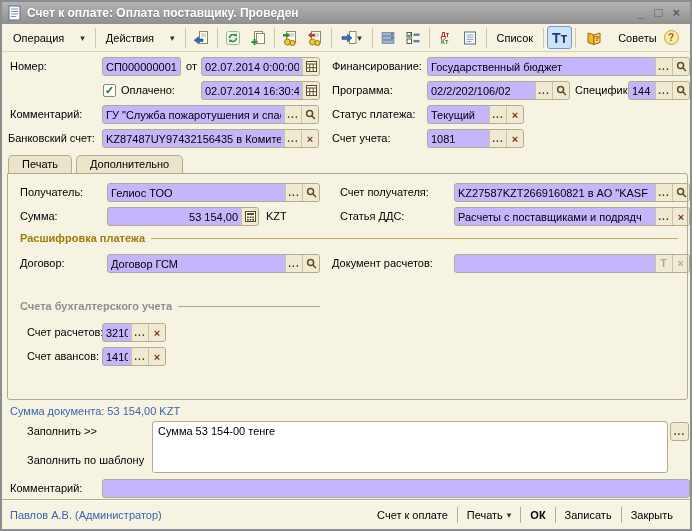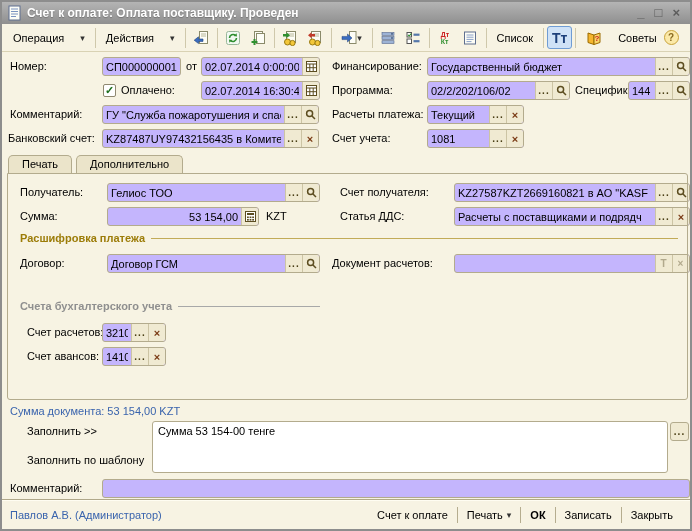--- a/index.html
+++ b/index.html
@@ -304,21 +304,21 @@
   <div class="field" style="left:100px;top:103px;width:217px">
     <input value="ГУ &quot;Служба пожаротушения и спаса" style="">
     <span class="fbtn">...</span>
     <span class="fbtn">
       <svg class="mag" width="11" height="11">
           <circle cx="4.6" cy="4.6" r="3"></circle>
           <line x1="7" y1="7" x2="10" y2="10"></line>
         </svg>
     </span>
   </div>
-  <span class="lbl" style="left:330px;top:103px">Расчеты платежа:</span>
+  <span class="lbl" style="left:330px;top:103px">Статус платежа:</span>
   <div class="field" style="left:425px;top:103px;width:97px">
     <input value="Текущий" style="">
     <span class="fbtn">...</span>
     <span class="fbtn clear">×</span>
   </div>
 
   <span class="lbl" style="left:6px;top:127px">Банковский счет:</span>
   <div class="field" style="left:100px;top:127px;width:217px">
     <input value="KZ87487UY97432156435 в Комитет" style="">
     <span class="fbtn">...</span>

